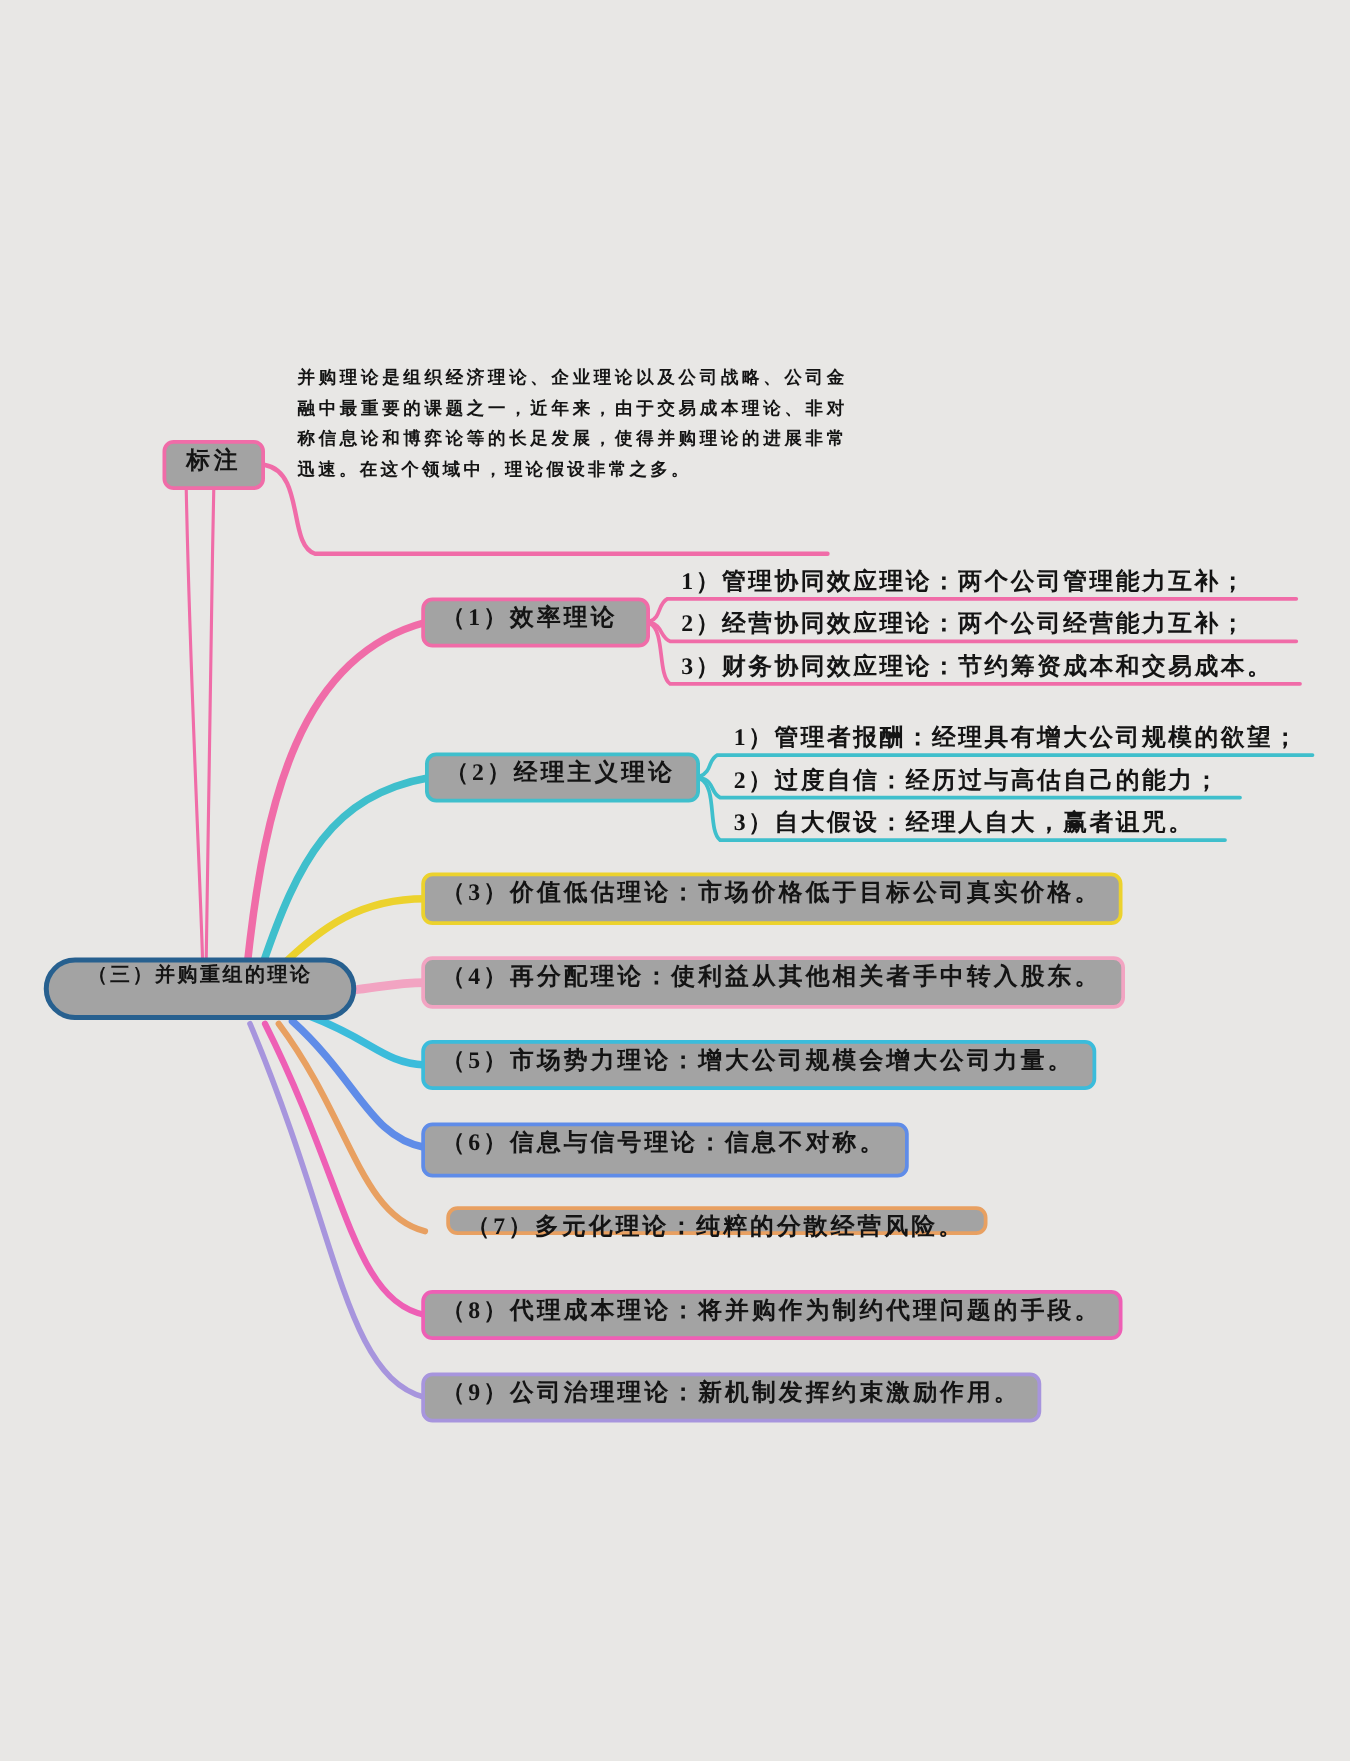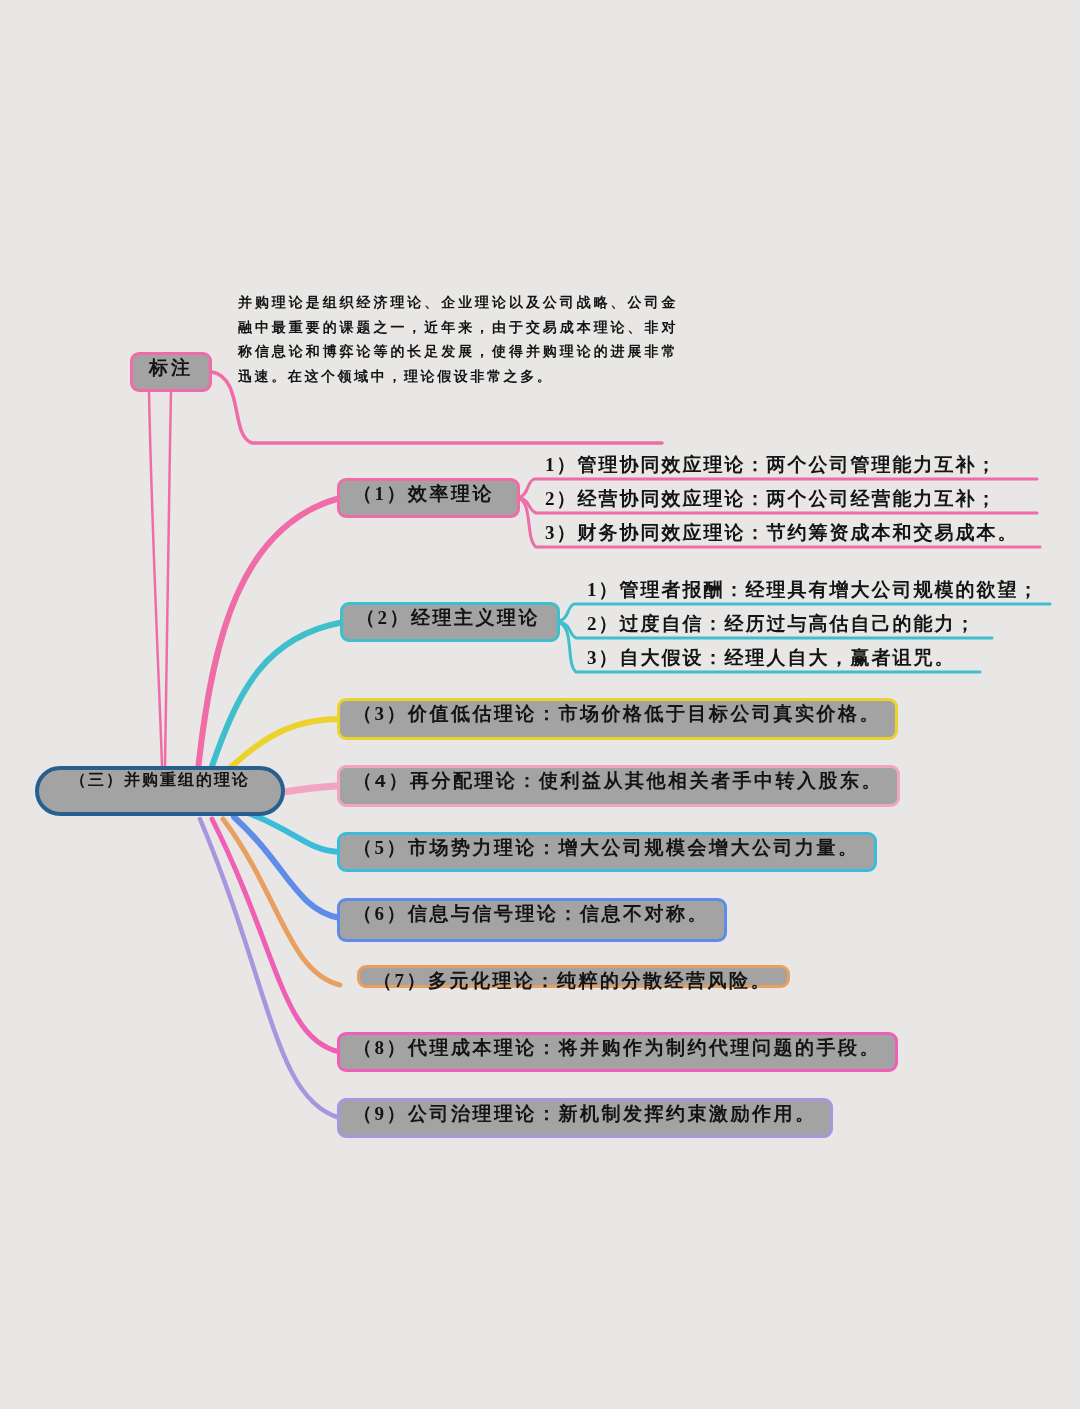--- a/index.html
+++ b/index.html
@@ -20,21 +20,21 @@
   .root{
     left:35px;top:766px;width:250px;height:50px;border-radius:26px;
     border-width:4px;border-color:#27608f;justify-content:center;padding-left:0;
     font-size:16px;letter-spacing:2px;z-index:3;
   }
   .lbl{left:130px;top:352px;width:82px;height:40px;border-color:#f06ca8;
        justify-content:center;padding-left:0;letter-spacing:3px;}
   .n1{left:337px;top:478px;width:183px;height:40px;border-color:#f06ca8;}
   .n2{left:340px;top:602px;width:220px;height:40px;border-color:#3fbfcc;}
   .n3{left:337px;top:698px;width:561px;height:42px;border-color:#ecd22d;}
-  .n4{left:337px;top:765px;width:563px;height:42px;border-color:#f2a4c2;font-family:Liberation Mono, monospace;}
+  .n4{left:337px;top:765px;width:563px;height:42px;border-color:#f2a4c2;}
   .n5{left:337px;top:832px;width:540px;height:40px;border-color:#3bbcdb;}
   .n6{left:337px;top:898px;width:390px;height:44px;border-color:#5f8ce8;}
   .n7{left:357px;top:965px;width:433px;height:23px;border-color:#e8a061;}
   .n8{left:337px;top:1032px;width:561px;height:40px;border-color:#ee5fb5;}
   .n9{left:337px;top:1098px;width:496px;height:40px;border-color:#a795dd;}
   .child{
     position:absolute;z-index:2;font-weight:700;font-size:19px;
     letter-spacing:2px;white-space:nowrap;
   }
   .cg1{left:545px;}

